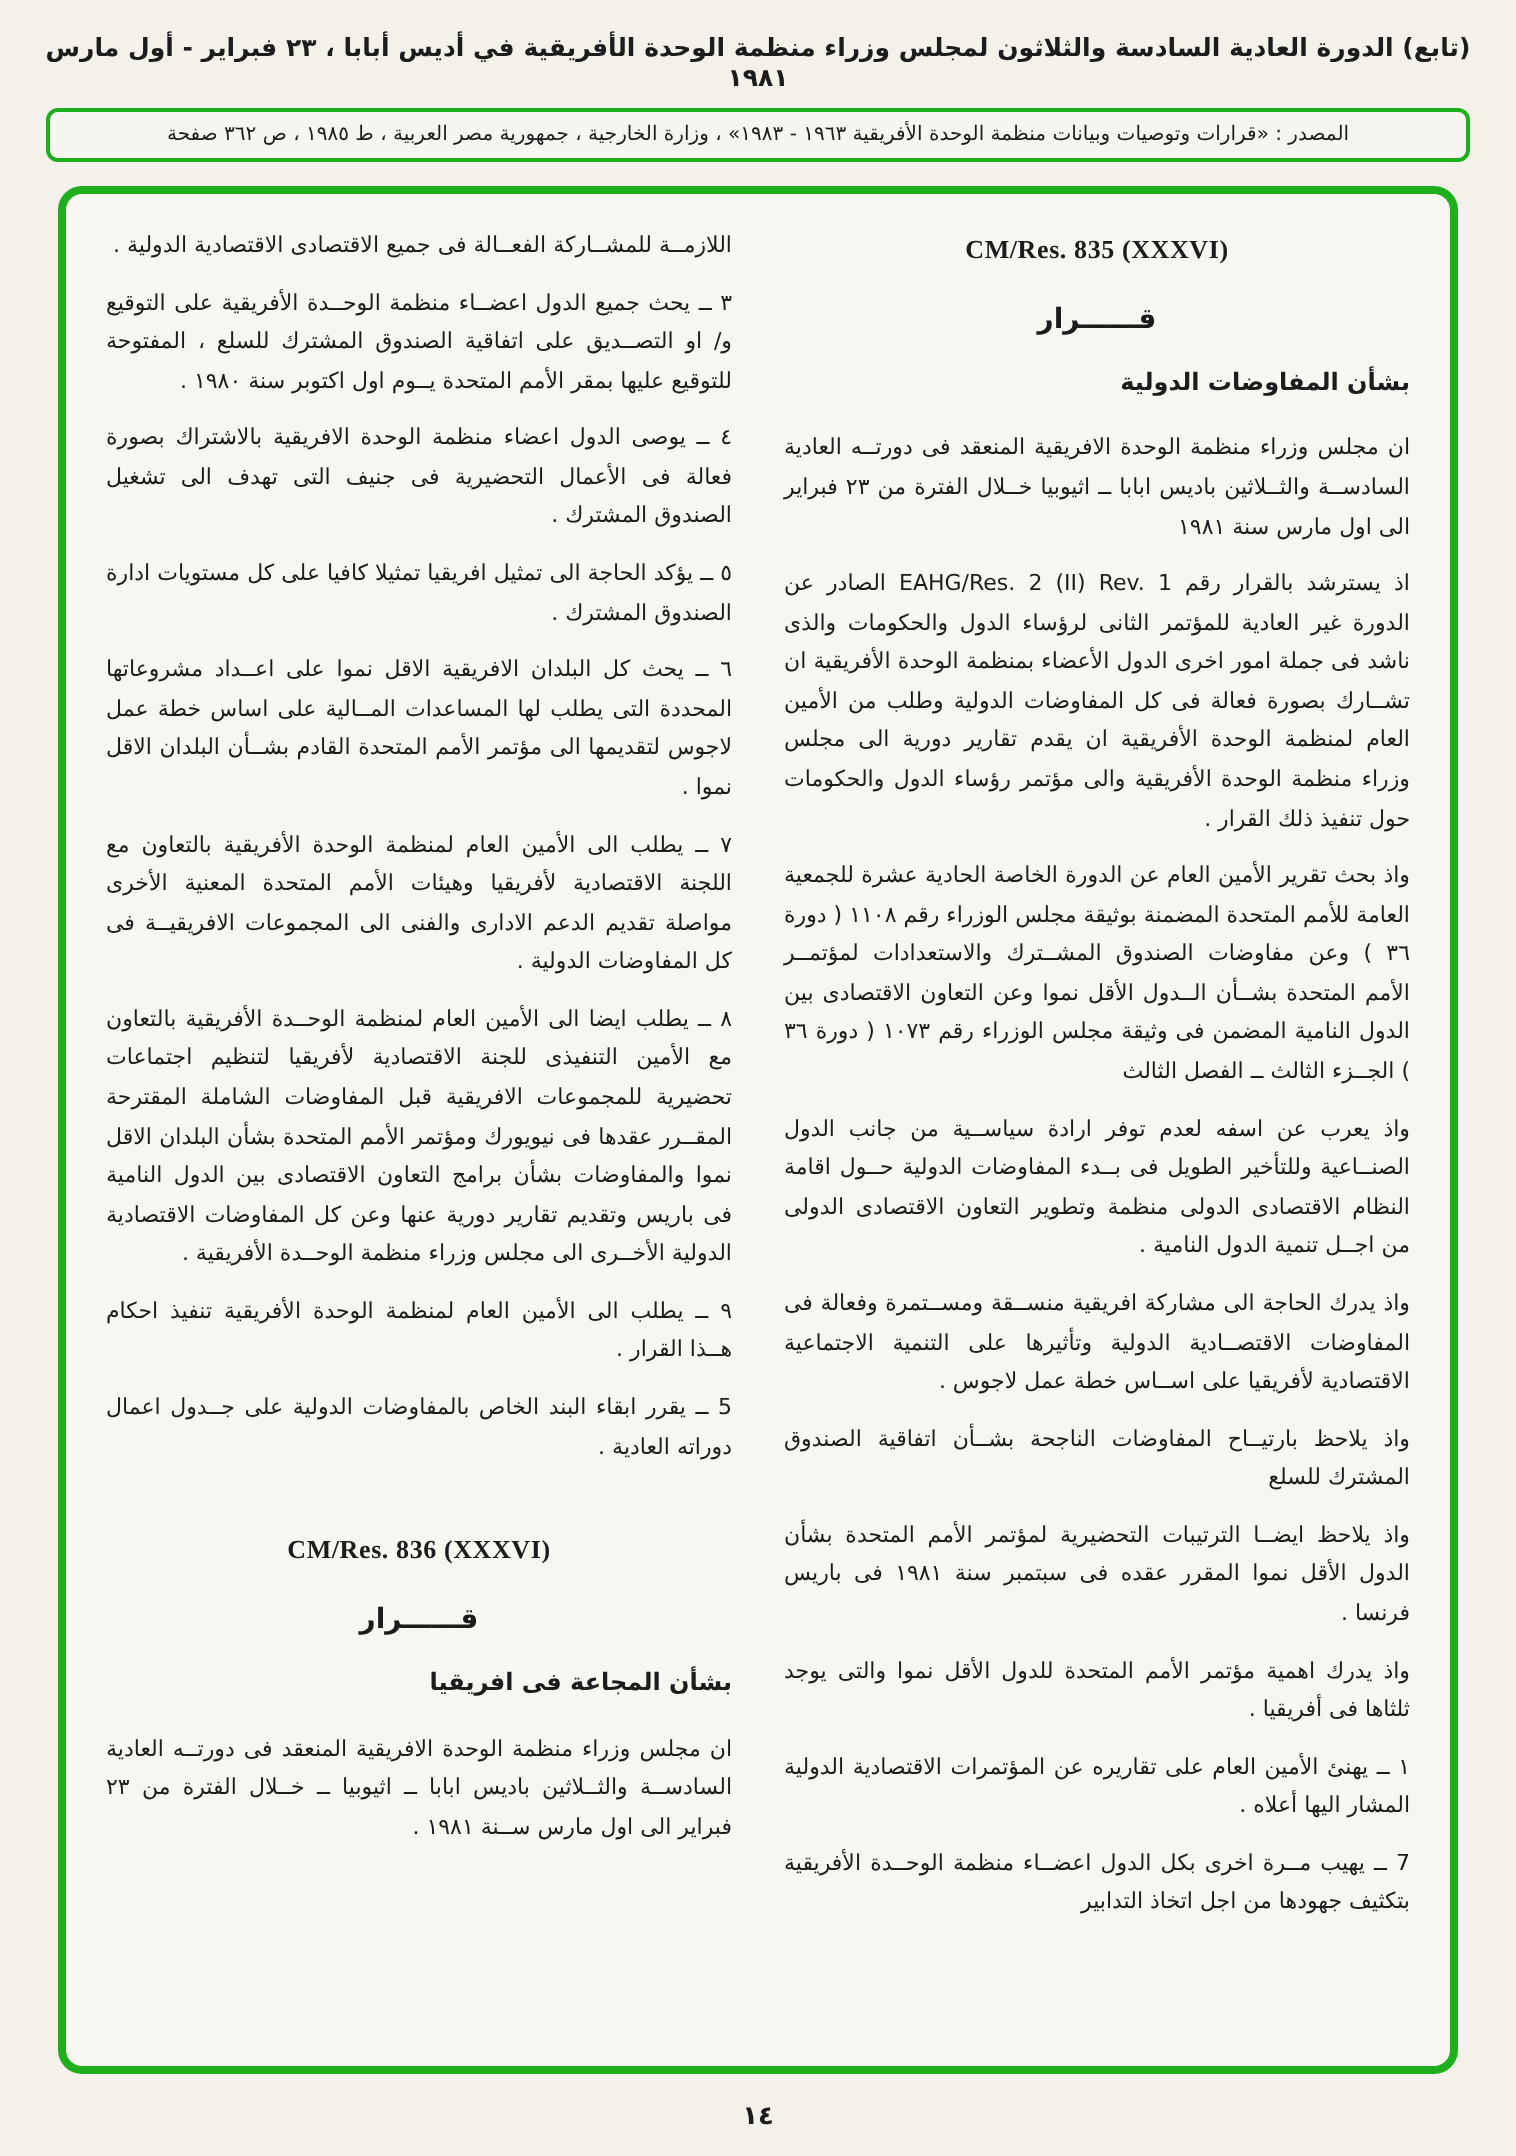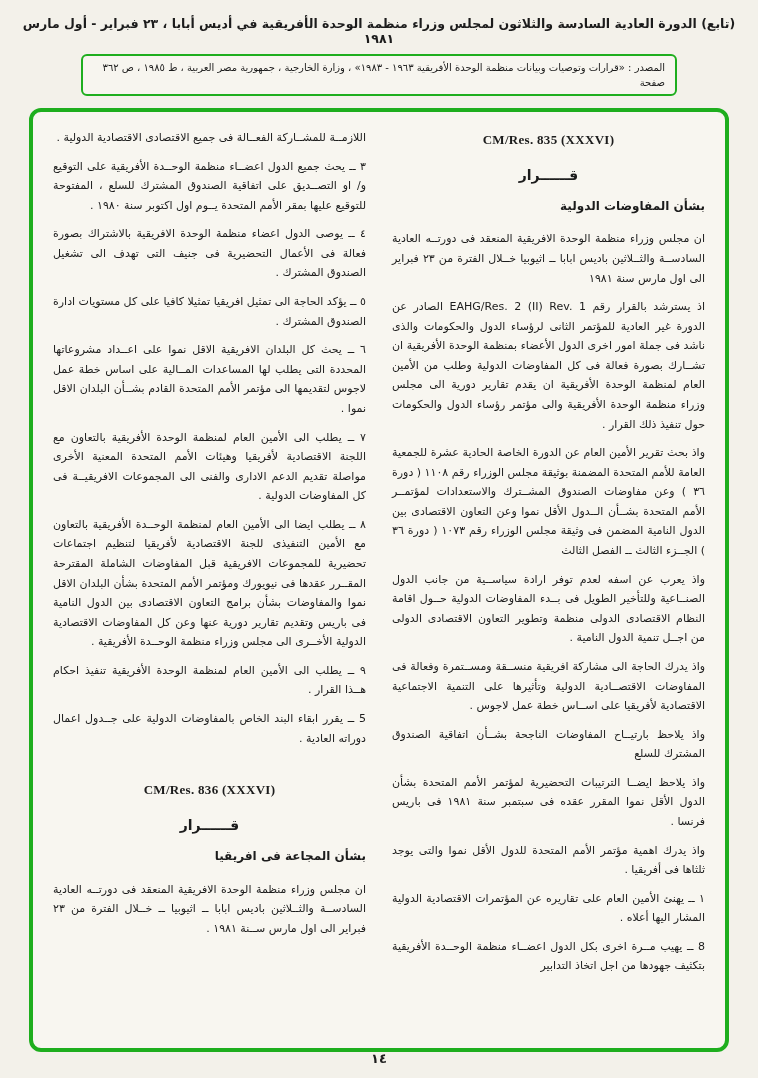--- a/index.html
+++ b/index.html
@@ -15,26 +15,27 @@
   .header-session {
     direction: rtl;
     text-align: center;
     font-weight: bold;
     font-size: 12.5px;
     padding: 2px 14px 6px 14px;
     letter-spacing: 0.2px;
   }
   .source-box {
     direction: rtl;
-    width: 596px;
+    width: 712px;
     margin: 2px auto 0 auto;
     border: 2px solid #1eae1e;
     border-radius: 6px;
     padding: 4px 10px;
     font-size: 10px;
+    text-align: center;
     background: #f7f5ef;
     line-height: 1.5;
   }
 
   .content-box {
     direction: rtl;
     width: 700px;
     height: 944px;
     margin: 12px auto 0 auto;
     border: 4px solid #1eae1e;
@@ -107,21 +108,21 @@
       <div class="res-subject">بشأن المفاوضات الدولية</div>
       <p>ان مجلس وزراء منظمة الوحدة الافريقية المنعقد فى دورتــه العادية السادســة والثــلاثين باديس ابابا ــ اثيوبيا خــلال الفترة من ٢٣ فبراير الى اول مارس سنة ١٩٨١</p>
       <p>اذ يسترشد بالقرار رقم EAHG/Res. 2 (II) Rev. 1 الصادر عن الدورة غير العادية للمؤتمر الثانى لرؤساء الدول والحكومات والذى ناشد فى جملة امور اخرى الدول الأعضاء بمنظمة الوحدة الأفريقية ان تشــارك بصورة فعالة فى كل المفاوضات الدولية وطلب من الأمين العام لمنظمة الوحدة الأفريقية ان يقدم تقارير دورية الى مجلس وزراء منظمة الوحدة الأفريقية والى مؤتمر رؤساء الدول والحكومات حول تنفيذ ذلك القرار .</p>
       <p>واذ بحث تقرير الأمين العام عن الدورة الخاصة الحادية عشرة للجمعية العامة للأمم المتحدة المضمنة بوثيقة مجلس الوزراء رقم ١١٠٨ ( دورة ٣٦ ) وعن مفاوضات الصندوق المشــترك والاستعدادات لمؤتمــر الأمم المتحدة بشــأن الــدول الأقل نموا وعن التعاون الاقتصادى بين الدول النامية المضمن فى وثيقة مجلس الوزراء رقم ١٠٧٣ ( دورة ٣٦ ) الجــزء الثالث ــ الفصل الثالث</p>
       <p>واذ يعرب عن اسفه لعدم توفر ارادة سياســية من جانب الدول الصنــاعية وللتأخير الطويل فى بــدء المفاوضات الدولية حــول اقامة النظام الاقتصادى الدولى منظمة وتطوير التعاون الاقتصادى الدولى من اجــل تنمية الدول النامية .</p>
       <p>واذ يدرك الحاجة الى مشاركة افريقية منســقة ومســتمرة وفعالة فى المفاوضات الاقتصــادية الدولية وتأثيرها على التنمية الاجتماعية الاقتصادية لأفريقيا على اســاس خطة عمل لاجوس .</p>
       <p>واذ يلاحظ بارتيــاح المفاوضات الناجحة بشــأن اتفاقية الصندوق المشترك للسلع</p>
       <p>واذ يلاحظ ايضــا الترتيبات التحضيرية لمؤتمر الأمم المتحدة بشأن الدول الأقل نموا المقرر عقده فى سبتمبر سنة ١٩٨١ فى باريس فرنسا .</p>
       <p>واذ يدرك اهمية مؤتمر الأمم المتحدة للدول الأقل نموا والتى يوجد ثلثاها فى أفريقيا .</p>
       <p>١ ــ يهنئ الأمين العام على تقاريره عن المؤتمرات الاقتصادية الدولية المشار اليها أعلاه .</p>
-      <p>8 ــ يهيب مــرة اخرى بكل الدول اعضــاء منظمة الوحــدة الأفريقية بتكثيف جهودها من اجل اتخاذ التدابير</p>
+      <p>7 ــ يهيب مــرة اخرى بكل الدول اعضــاء منظمة الوحــدة الأفريقية بتكثيف جهودها من اجل اتخاذ التدابير</p>
     </div>
 
     <div class="col">
       <p>اللازمــة للمشــاركة الفعــالة فى جميع الاقتصادى الاقتصادية الدولية .</p>
       <p>٣ ــ يحث جميع الدول اعضــاء منظمة الوحــدة الأفريقية على التوقيع و/ او التصــديق على اتفاقية الصندوق المشترك للسلع ، المفتوحة للتوقيع عليها بمقر الأمم المتحدة يــوم اول اكتوبر سنة ١٩٨٠ .</p>
       <p>٤ ــ يوصى الدول اعضاء منظمة الوحدة الافريقية بالاشتراك بصورة فعالة فى الأعمال التحضيرية فى جنيف التى تهدف الى تشغيل الصندوق المشترك .</p>
       <p>٥ ــ يؤكد الحاجة الى تمثيل افريقيا تمثيلا كافيا على كل مستويات ادارة الصندوق المشترك .</p>
       <p>٦ ــ يحث كل البلدان الافريقية الاقل نموا على اعــداد مشروعاتها المحددة التى يطلب لها المساعدات المــالية على اساس خطة عمل لاجوس لتقديمها الى مؤتمر الأمم المتحدة القادم بشــأن البلدان الاقل نموا .</p>
       <p>٧ ــ يطلب الى الأمين العام لمنظمة الوحدة الأفريقية بالتعاون مع اللجنة الاقتصادية لأفريقيا وهيئات الأمم المتحدة المعنية الأخرى مواصلة تقديم الدعم الادارى والفنى الى المجموعات الافريقيــة فى كل المفاوضات الدولية .</p>
       <p>٨ ــ يطلب ايضا الى الأمين العام لمنظمة الوحــدة الأفريقية بالتعاون مع الأمين التنفيذى للجنة الاقتصادية لأفريقيا لتنظيم اجتماعات تحضيرية للمجموعات الافريقية قبل المفاوضات الشاملة المقترحة المقــرر عقدها فى نيويورك ومؤتمر الأمم المتحدة بشأن البلدان الاقل نموا والمفاوضات بشأن برامج التعاون الاقتصادى بين الدول النامية فى باريس وتقديم تقارير دورية عنها وعن كل المفاوضات الاقتصادية الدولية الأخــرى الى مجلس وزراء منظمة الوحــدة الأفريقية .</p>

